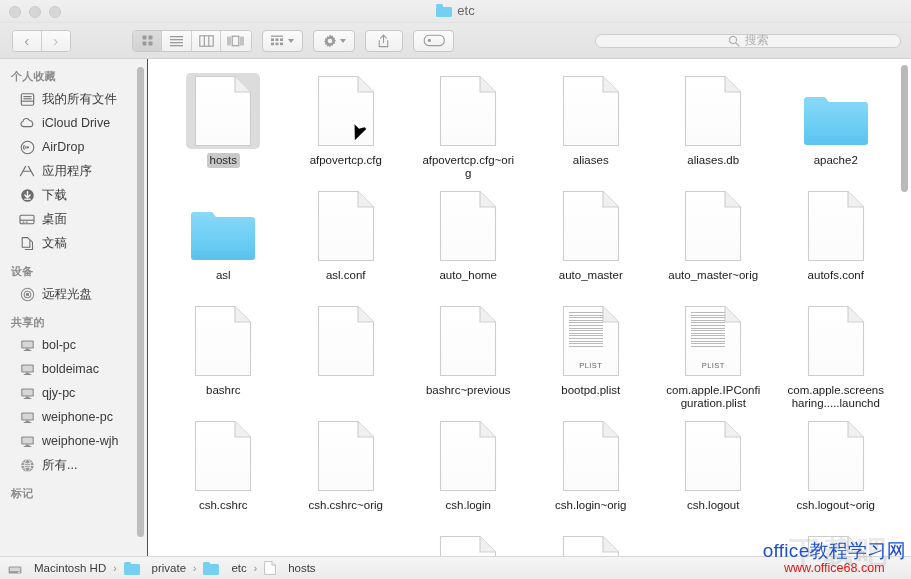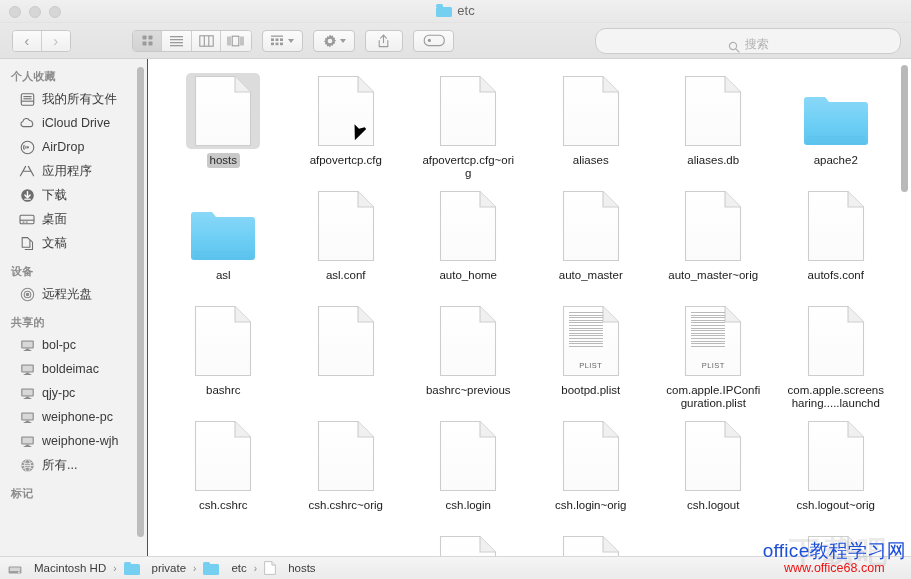--- a/index.html
+++ b/index.html
@@ -97,25 +97,25 @@
     background: linear-gradient(to bottom, #fbfbfb, #f0f0f0);
     display: flex; align-items: center; justify-content: center;
     gap: 3px; padding: 0 7px;
     cursor: default;
   }
   .icon-g { fill: #9b9b9b; }
   .caret { width: 0; height: 0; border-left: 3.5px solid transparent;
            border-right: 3.5px solid transparent; border-top: 4px solid #9b9b9b; }
 
   .search {
-    height: 26px; width: 322px;
+    height: 14px; width: 322px;
     background: #f4f4f4;
     border: 1px solid #cdcdcd;
     border-radius: 11px;
-    display: flex; align-items: flex-end; justify-content: center;
+    display: flex; align-items: center; justify-content: center;
     gap: 5px;
   }
   .search-ph { font-size: 12px; color: #b3b3b3; }
 
   
   .body-wrap { flex: 1 1 auto; display: flex; min-height: 0; position: relative; }
 
   
   .sidebar {
     width: 148px; flex: 0 0 148px;

